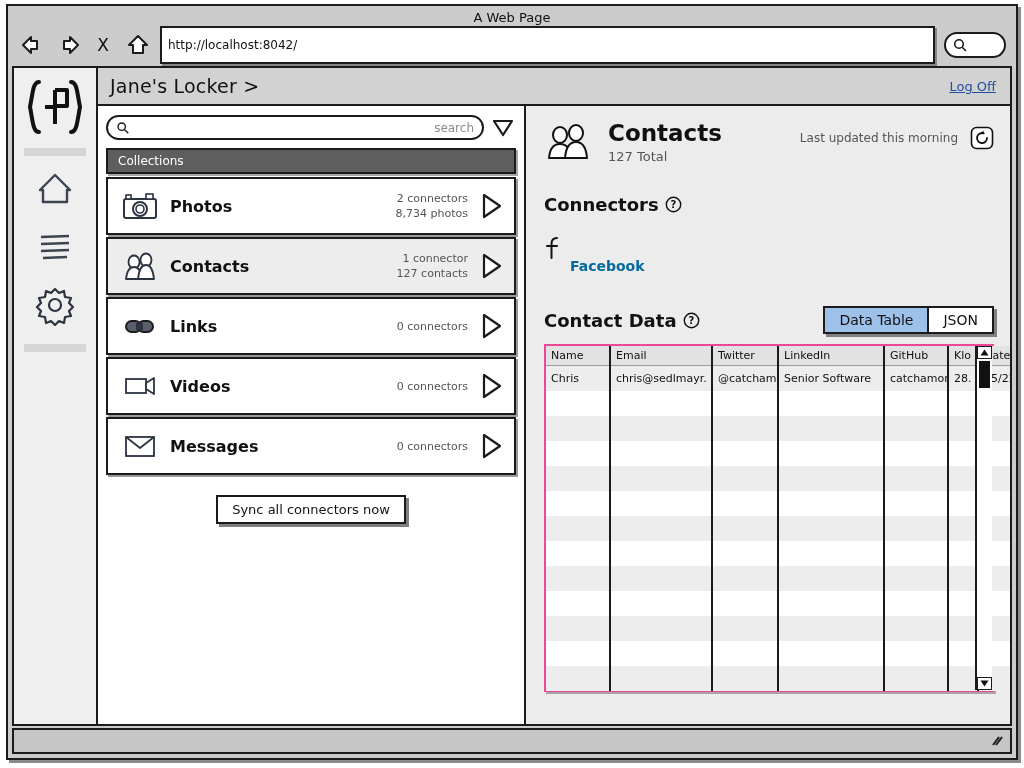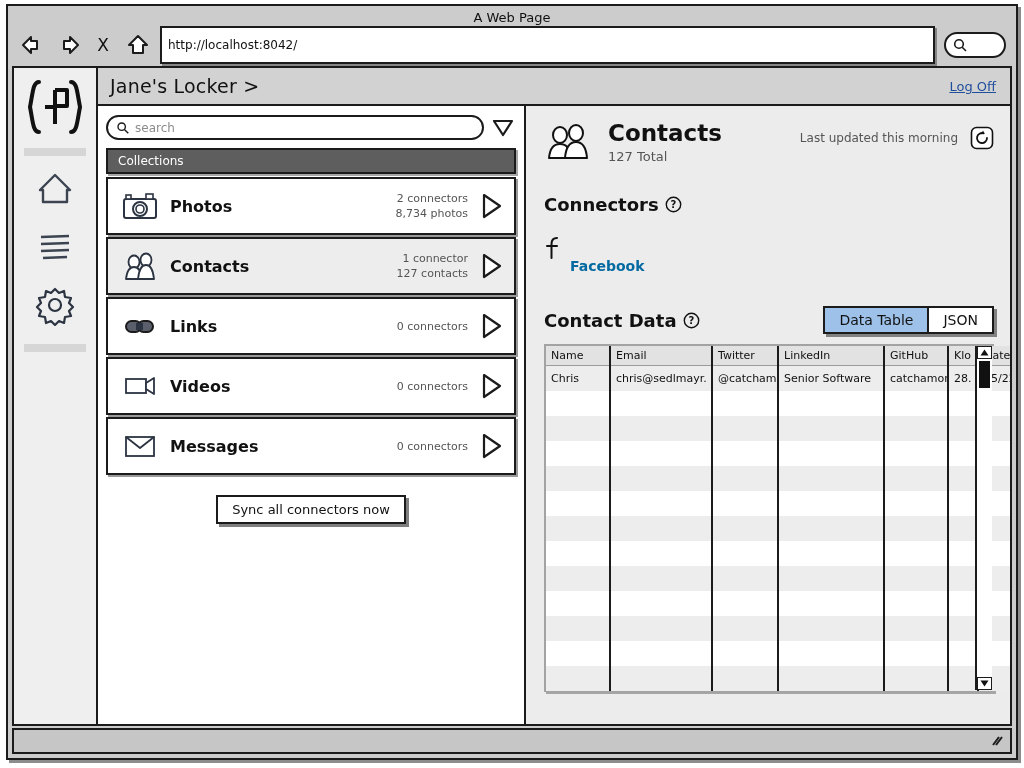--- a/index.html
+++ b/index.html
@@ -98,21 +98,21 @@
     border-right: 2px solid #1b1b1b;
     display: flex; flex-direction: column;
     padding: 9px 8px 0 8px;
     min-height: 0;
   }
   #search-row { display: flex; align-items: center; gap: 6px; margin-bottom: 8px; }
   #search-input-wrap {
     flex: 1 1 auto; height: 25px;
     border: 2px solid #1b1b1b; border-radius: 13px;
     background: #ffffff;
-    display: flex; align-items: center; padding: 0 8px; gap: 5px;
+    display: flex; align-items: center; padding: 0 8px; gap: 5px; justify-content: space-between;
   }
   #search-placeholder { font-size: 12px; color: #8c8c8c; }
   #filter-icon { flex: 0 0 auto; width: 26px; height: 24px; }
 
   #collections-header {
     height: 26px; background: #5e5e5e;
     border: 2px solid #1b1b1b;
     display: flex; align-items: center;
     padding-left: 10px;
     color: #ffffff; font-size: 12px;
@@ -170,21 +170,21 @@
   .tab {
     border: 2px solid #1b1b1b; padding: 4px 14px;
     font-size: 14px; color: #111; background: #ffffff; cursor: pointer;
   }
   .tab + .tab { border-left: none; }
   .tab.active { background: #9dc1e8; }
 
   
   #data-table-wrap {
     margin-top: 10px; margin-bottom: 32px;
-    border: 2px solid #a3a3a3;
+    border: 2px solid #ec4899;
     background: #0f172a;
     flex: 1 1 auto;
     display: flex; min-height: 0;
     box-shadow: 2px 2px 0 rgba(0,0,0,0.3);
   }
   #data-table { flex: 1 1 auto; display: flex; flex-direction: column; min-width: 0; }
   table { border-collapse: collapse; width: 100%; table-layout: fixed; }
   th {
     background: #e2e2e2; text-align: left;
     font-size: 11px; font-weight: normal; color: #111;

